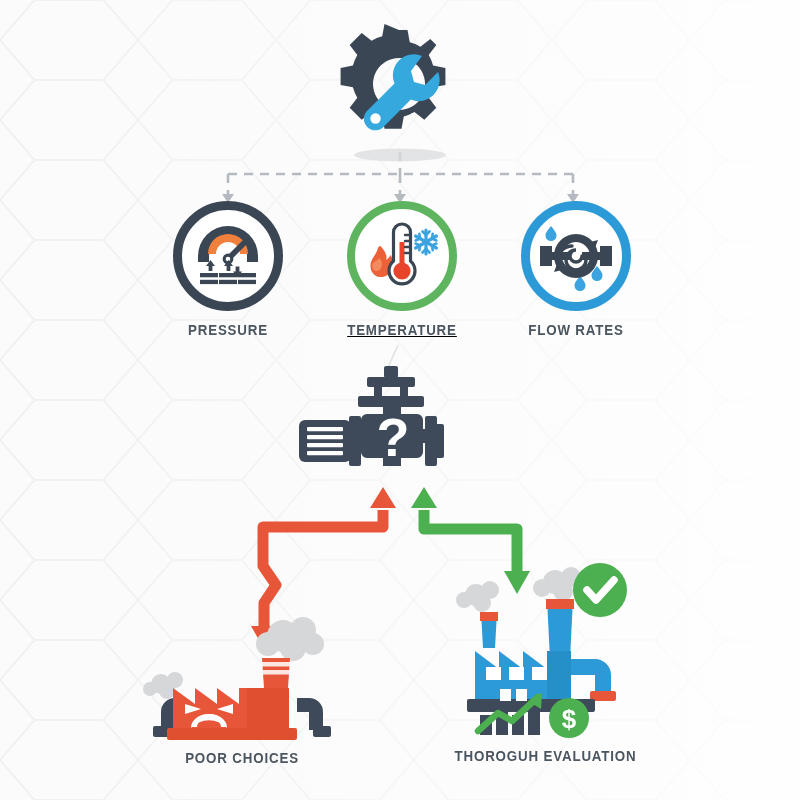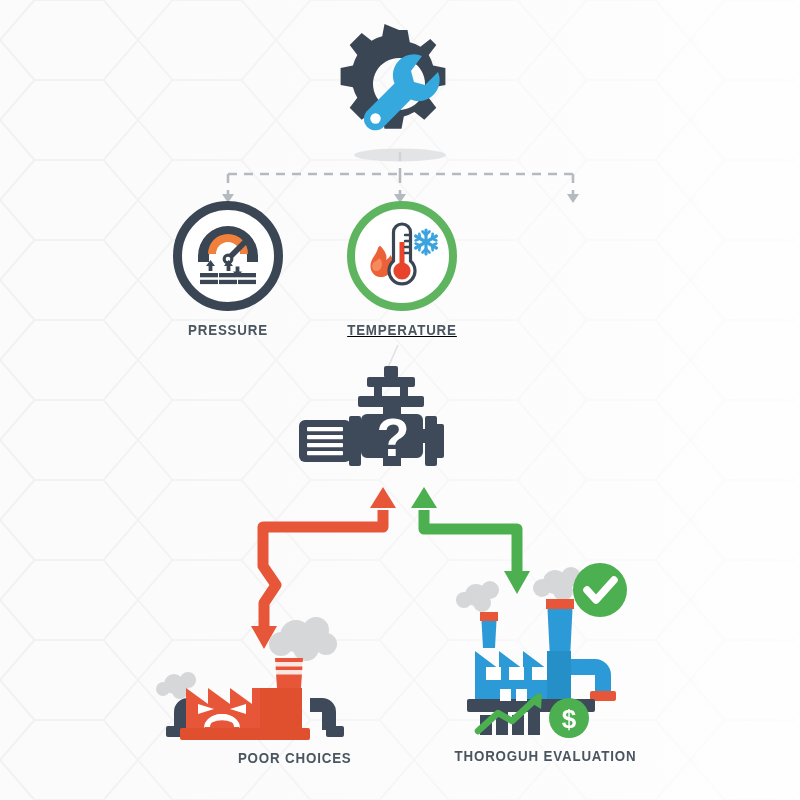--- a/index.html
+++ b/index.html
@@ -52,21 +52,21 @@
   
   #valve-node{left:295px;top:362px;width:190px;height:120px;}
 
   
   .outcome{position:absolute;z-index:3;text-align:center;}
   .outcome-label{
     font-size:14.5px;letter-spacing:0.9px;font-weight:bold;
     color:#4a5560;transform:scaleX(0.92);
     font-family:"Liberation Sans", sans-serif;
   }
-  #outcome-poor{left:150px;top:600px;width:210px;text-align:right;}
+  #outcome-poor{left:137px;top:600px;width:210px;}
   #outcome-poor .outcome-label{margin-top:6px;}
   #outcome-good{left:438px;top:555px;width:215px;}
   #outcome-good .outcome-label{margin-top:4px;}
 </style>
 </head>
 <body>
 
 <div id="stage">
 
   <svg class="layer" id="hexbg" viewBox="0 0 800 800" xmlns="http://www.w3.org/2000/svg">
@@ -199,20 +199,50 @@
             <path d="M41 19 L46 19"></path>
             <path d="M41 25 L46 25"></path>
             <path d="M41 31 L46 31"></path>
           </g>
         </g>
       </svg>
     </div>
     <div class="metric-label">TEMPERATURE</div>
   </div>
 
+  <div class="metric" id="metric-flow">
+    <div class="ring">
+      <svg width="76" height="72" viewBox="0 0 76 72" xmlns="http://www.w3.org/2000/svg">
+
+        <g fill="#3aa3e0">
+          <path d="M13 6 c3.5 4.5 5.5 7 5.5 9.5 a5.5 5.5 0 1 1 -11 0 C7.5 13 9.5 10.5 13 6 z"></path>
+          <path d="M59 46 c3.5 4.5 5.5 7 5.5 9.5 a5.5 5.5 0 1 1 -11 0 C53.5 53 55.5 50.5 59 46 z"></path>
+          <path d="M42 56 c3.5 4.5 5.5 7 5.5 9.5 a5.5 5.5 0 1 1 -11 0 C36.5 63 38.5 60.5 42 56 z"></path>
+        </g>
+
+        <g fill="#3b4654">
+          <rect x="2" y="26" width="12" height="20"></rect>
+          <rect x="10" y="32" width="22" height="8"></rect>
+          <rect x="62" y="26" width="12" height="20"></rect>
+          <rect x="44" y="32" width="22" height="8"></rect>
+          <path d="M38 14 a22 22 0 1 1 -0.01 0 z M38 22 a14 14 0 1 0 0.01 0 z" fill-rule="evenodd"></path>
+        </g>
+
+        <g fill="#3b4654">
+          <path d="M52 22 l8 -2 -3 8 z"></path>
+          <path d="M24 50 l-8 2 3 -8 z"></path>
+        </g>
+
+        <g fill="none" stroke="#3b4654" stroke-width="3.4" stroke-linecap="round">
+          <path d="M44 36 a6 6 0 1 1 -6 -6 a10 10 0 1 0 10 10 a14 14 0 1 1 -14 -14"></path>
+        </g>
+      </svg>
+    </div>
+    <div class="metric-label">FLOW RATES</div>
+  </div>
 
   <div class="node" id="valve-node">
     <svg width="190" height="122" viewBox="0 0 190 122" xmlns="http://www.w3.org/2000/svg">
       <g fill="#3e4a5a">
 
         <rect x="89" y="4" width="14" height="12" rx="2"></rect>
         <rect x="72" y="15" width="48" height="10" rx="2"></rect>
         <rect x="79" y="24" width="8" height="12"></rect>
         <rect x="105" y="24" width="8" height="12"></rect>
         <rect x="63" y="34" width="66" height="11" rx="2"></rect>

